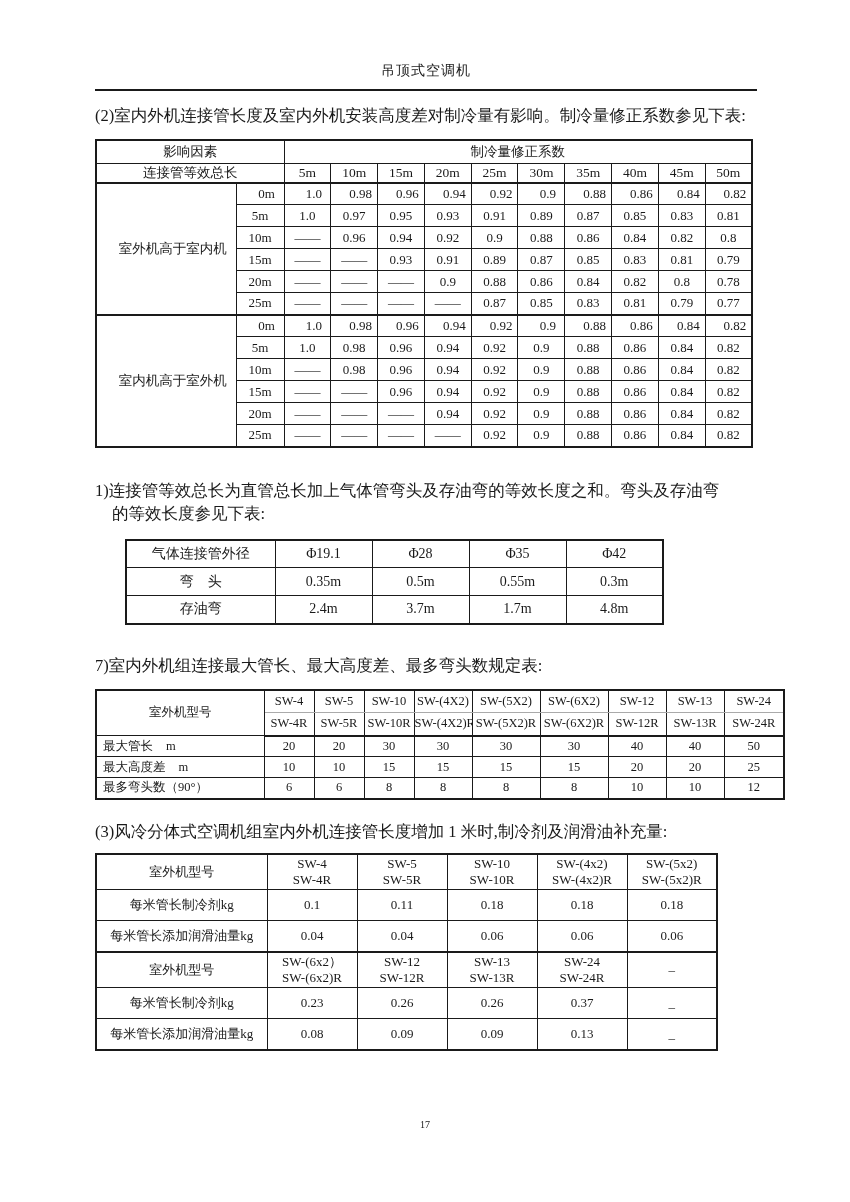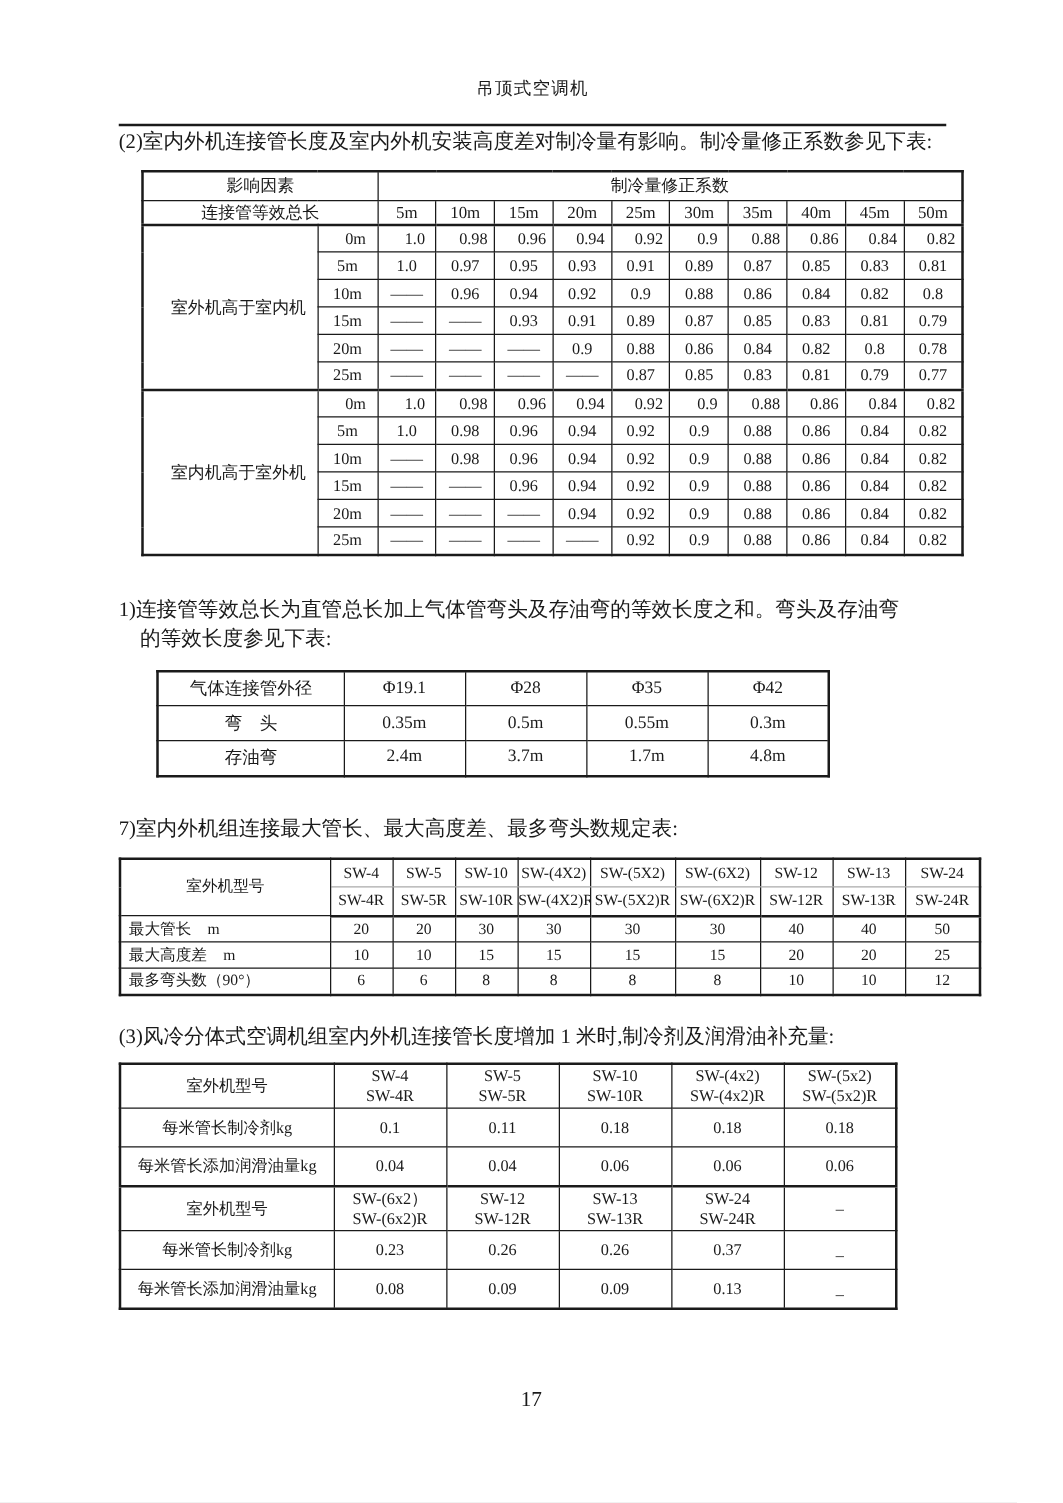--- a/index.html
+++ b/index.html
@@ -4,30 +4,30 @@
 <style>
   * { margin:0; padding:0; box-sizing:border-box; }
   html,body { background:#e8e8e8; }
   .page {
     width:850px; height:1202px; background:#ffffff; position:relative;
     margin:0 auto; overflow:hidden; color:#1a1a1a;
     font-family:"Liberation Serif","DejaVu Serif",serif;
   }
   .content { position:absolute; left:95px; top:0; width:662px; }
   .doc-header { margin-top:62px; text-align:center; font-size:14px;
-    padding-bottom:19px; border-bottom:2px solid #1a1a1a; letter-spacing:1px; }
-  .para { font-size:16.5px; line-height:23px; }
+    padding-bottom:9px; border-bottom:2px solid #1a1a1a; letter-spacing:1px; }
+  .para { font-size:16.5px; margin-top:13px; line-height:23px; }
   .indent { padding-left:17px; }
 
   table { border-collapse:collapse; table-layout:fixed; border:2px solid #1a1a1a; }
   td { border:1px solid #1a1a1a; text-align:center; vertical-align:middle;
        overflow:hidden; white-space:nowrap; }
 
   
-  .t1 { width:656px; margin-top:12px;margin-left:18px; }
+  .t1 { width:656px; margin-top:12px; }
   .t1 td { font-size:13px; height:22px; }
   .t1 tr.h1 td { height:23px; font-size:13.5px; }
   .t1 tr.h2 td { height:16px; font-size:13.5px; }
   .t1 tr.h2 td { border-bottom-width:2px; }
   .t1 tr.group-start td { border-top-width:2px;padding-left:13px; }
   .t1 td.glabel { font-size:13.5px; }
 
   
   .t2 { width:537px; margin:14px 0 0 30px;border-radius:29px; }
   .t2 td { font-size:14px; height:28px; }
@@ -42,21 +42,21 @@
   .t3 td.row-lbl { text-align:left; padding-left:6px; }
   .t3 .unit { margin-left:13px; font-family:"Liberation Serif",serif; }
 
   
   .t4 { width:622px; margin-top:10px; }
   .t4 td { font-size:13px; height:31px; }
   .t4 tr.h td { height:36px; line-height:16px; }
   .t4 tr.block2 td { border-top-width:2px; }
 
   .page-number { position:absolute; left:0; width:100%; bottom:72px;
-    text-align:center; font-size:17px; }
+    text-align:center; font-size:10px; }
 </style>
 </head>
 <body>
 
 <div class="page">
   <div class="content">
 
     <div class="doc-header">
       <span>吊顶式空调机</span>
     </div>

